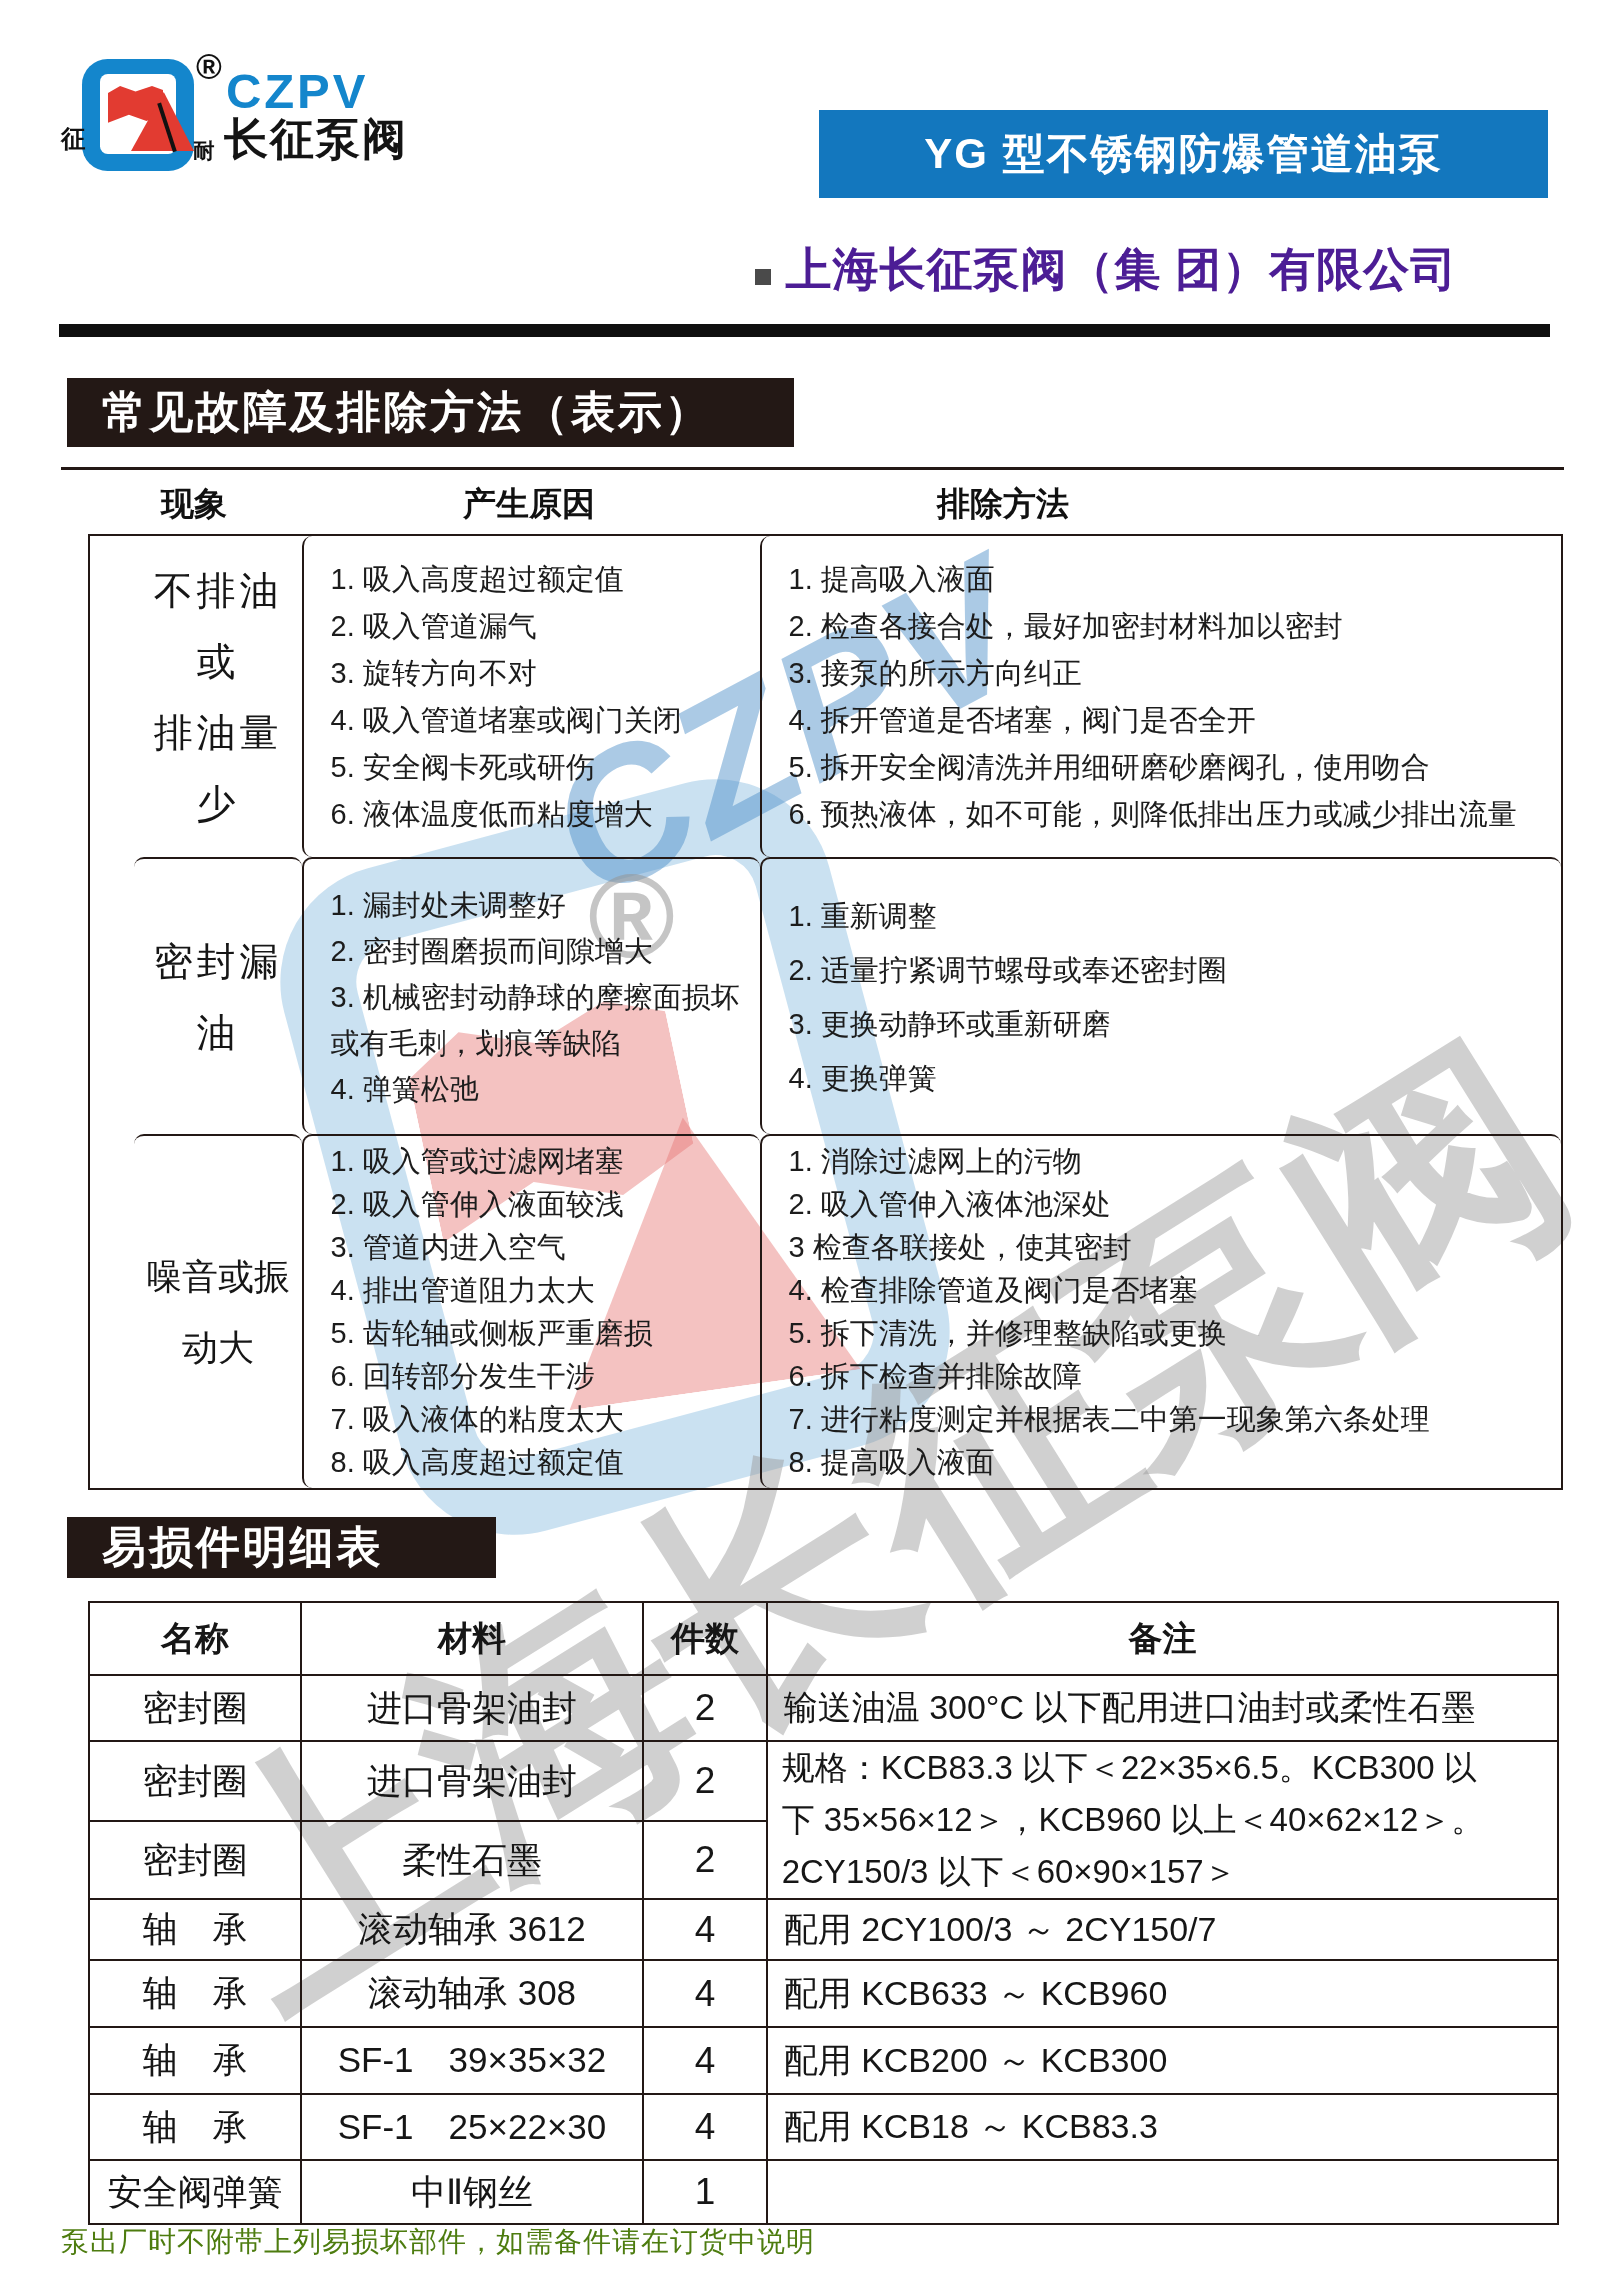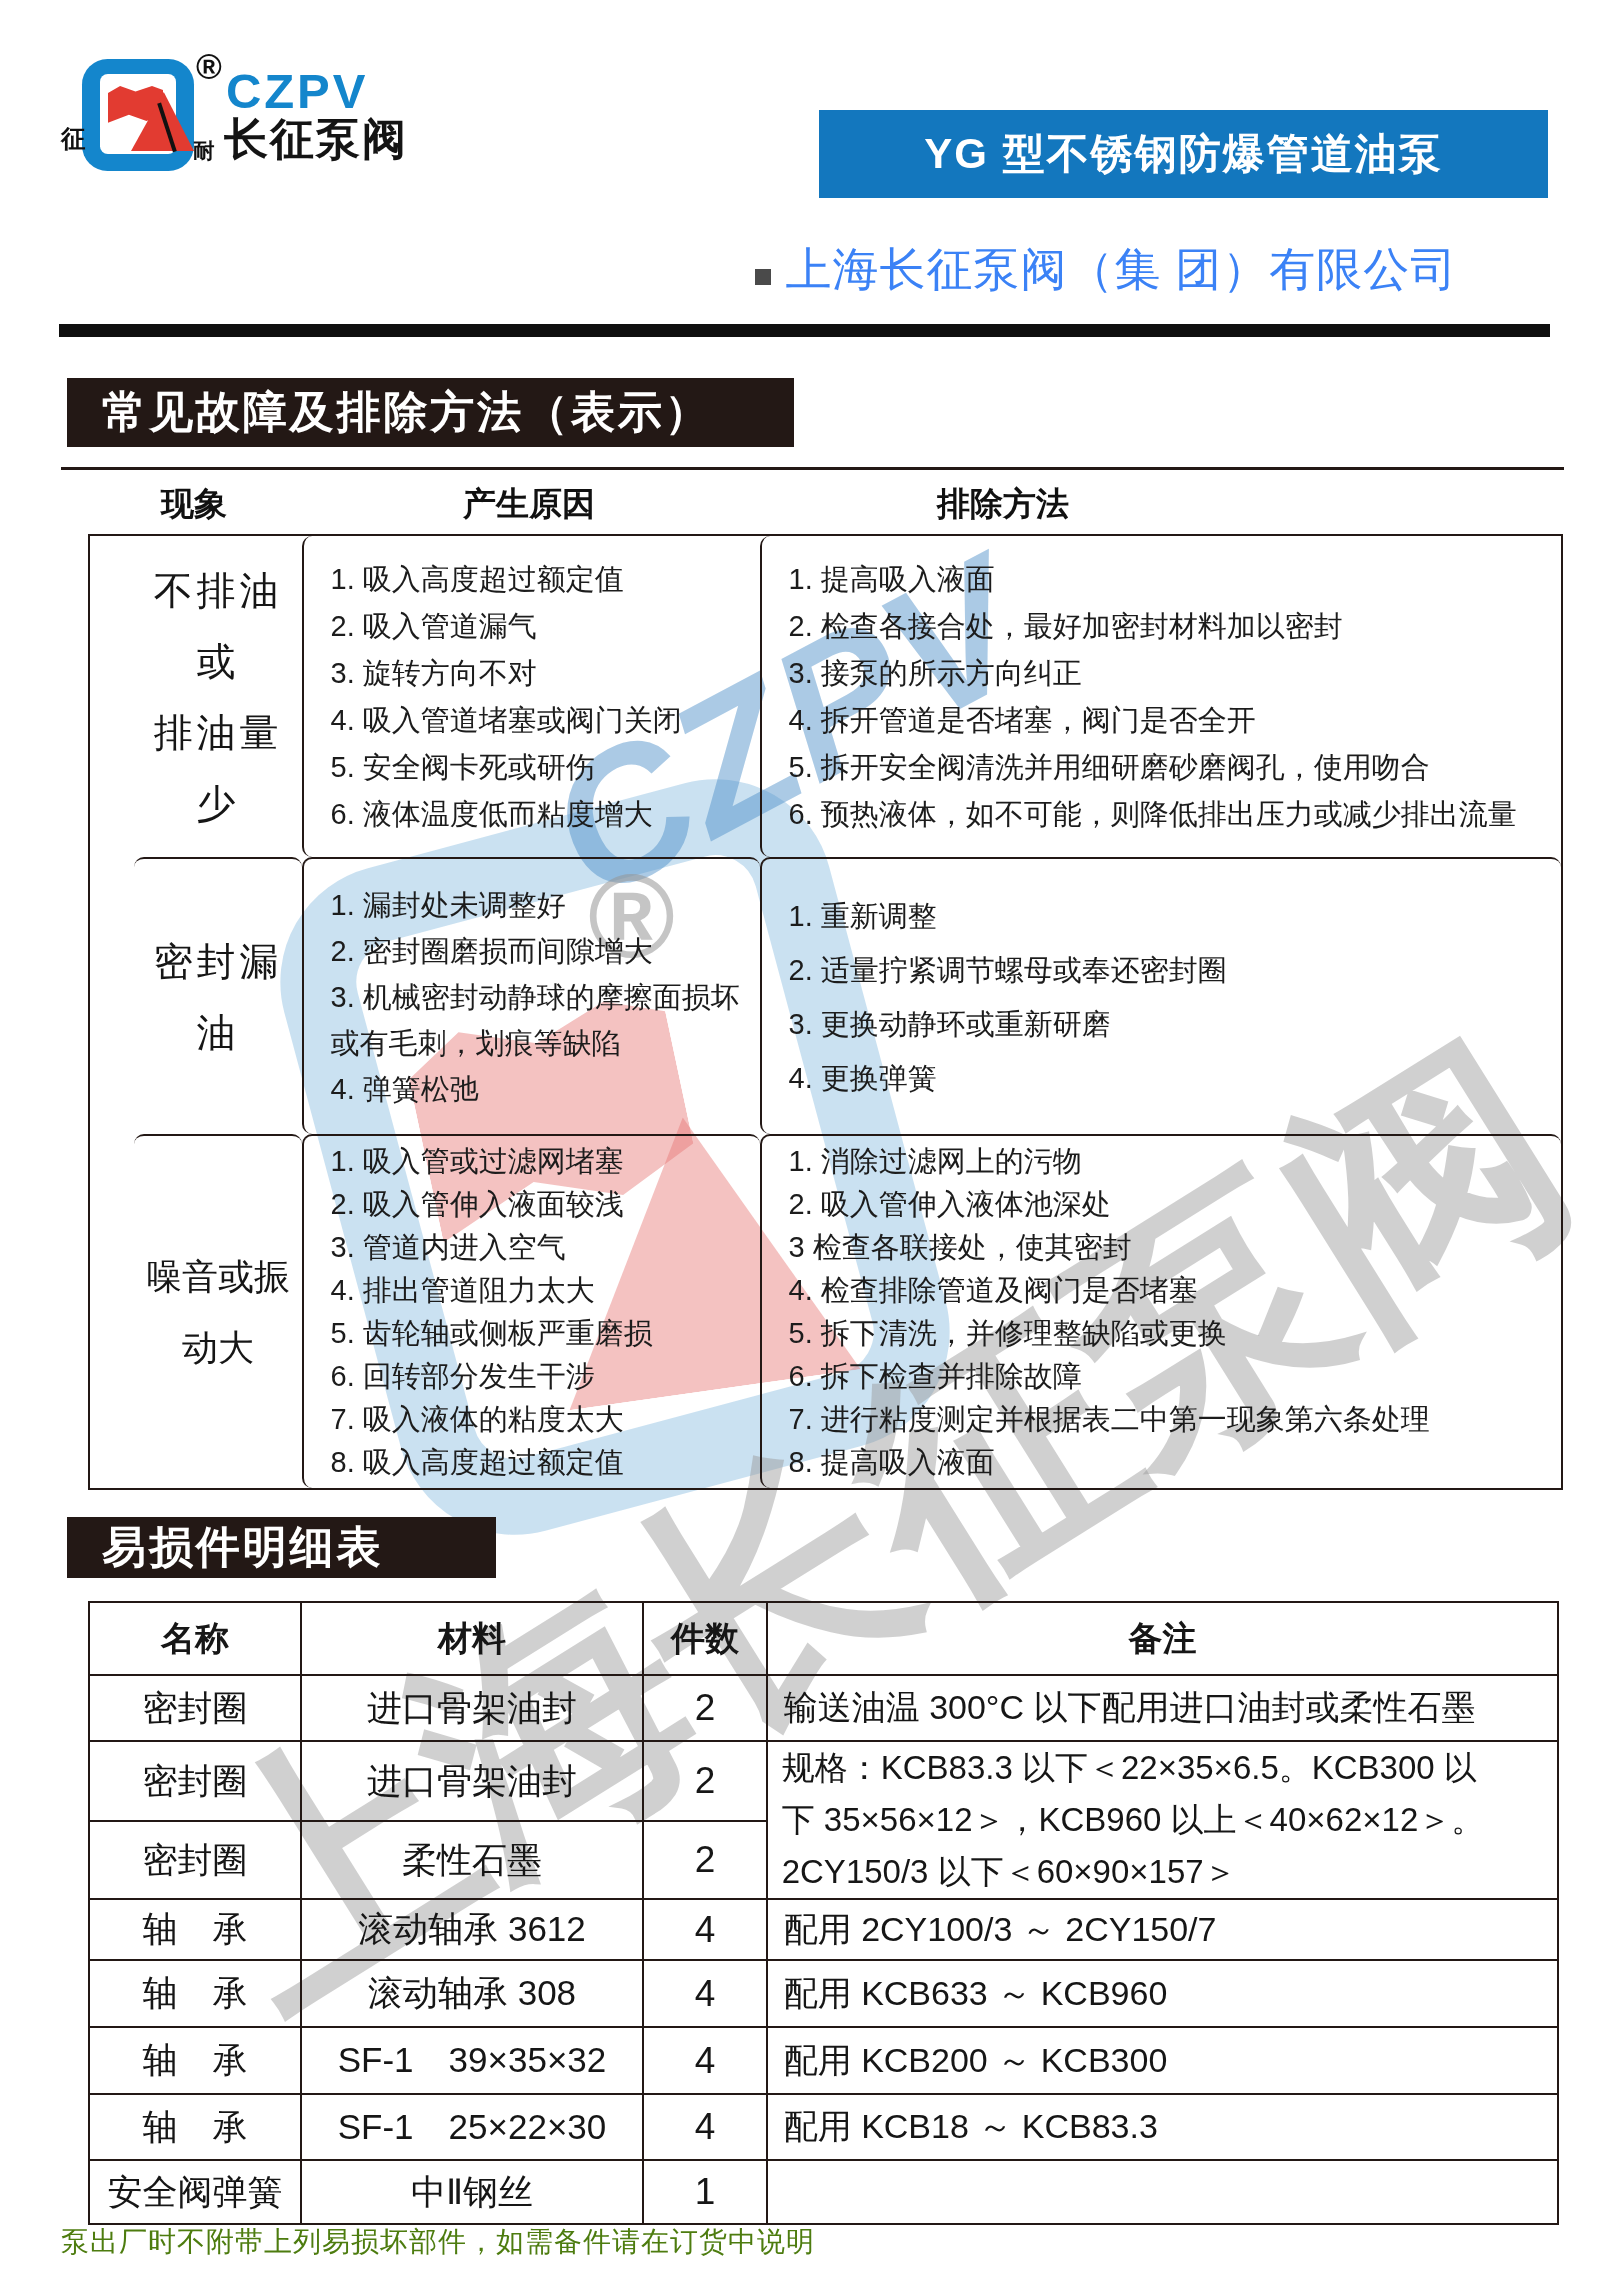--- a/index.html
+++ b/index.html
@@ -38,21 +38,21 @@
   .logo-reg{left:196px;top:47px;font-size:35px;font-weight:bold;color:#111;}
   .seal-cz{left:61px;top:122px;font-size:24.5px;font-weight:bold;color:#111;}
   .seal-nai{left:193px;top:136px;font-size:21.6px;font-weight:bold;color:#111;}
   .brand-en{left:226px;top:63px;font-size:49px;font-weight:bold;color:#1486cc;letter-spacing:2.9px;}
   .brand-cn{left:224px;top:110px;font-size:44px;font-weight:bold;color:#141414;letter-spacing:2px;}
   .product-banner{left:819px;top:110px;width:729px;height:88px;background:#1377be;
     display:flex;align-items:center;justify-content:center;
     color:#ffffff;font-size:42px;font-weight:bold;letter-spacing:2px;}
   .company-row{left:755px;top:239px;display:flex;align-items:center;gap:14.7px;}
   .company-bullet{width:15.7px;height:15.7px;background:#4a4a4a;margin-top:13.7px;}
-  .company-name{font-size:46px;font-weight:normal;color:#3b82f6;letter-spacing:1px;white-space:nowrap;}
+  .company-name{font-size:46px;font-weight:bold;color:#4c1d95;letter-spacing:1px;white-space:nowrap;}
   .header-rule{left:59px;top:324px;width:1491px;height:12.7px;background:#0f0f0f;}
   
   .sec-banner{background:#231815;color:#ffffff;font-weight:bold;font-size:44px;
     display:flex;align-items:center;padding-left:35px;letter-spacing:2.9px;}
   .sec1{left:67px;top:378px;width:692px;height:69px;}
   .sec2{left:67px;top:1517px;width:394px;height:61px;}
   
   .t1-toprule{left:61px;top:467px;width:1503px;height:2.9px;background:#231815;}
   .t1-colhead{top:482px;font-size:33px;font-weight:bold;color:#111;text-align:center;}
   .t1{left:88px;top:534px;width:1471px;display:grid;

